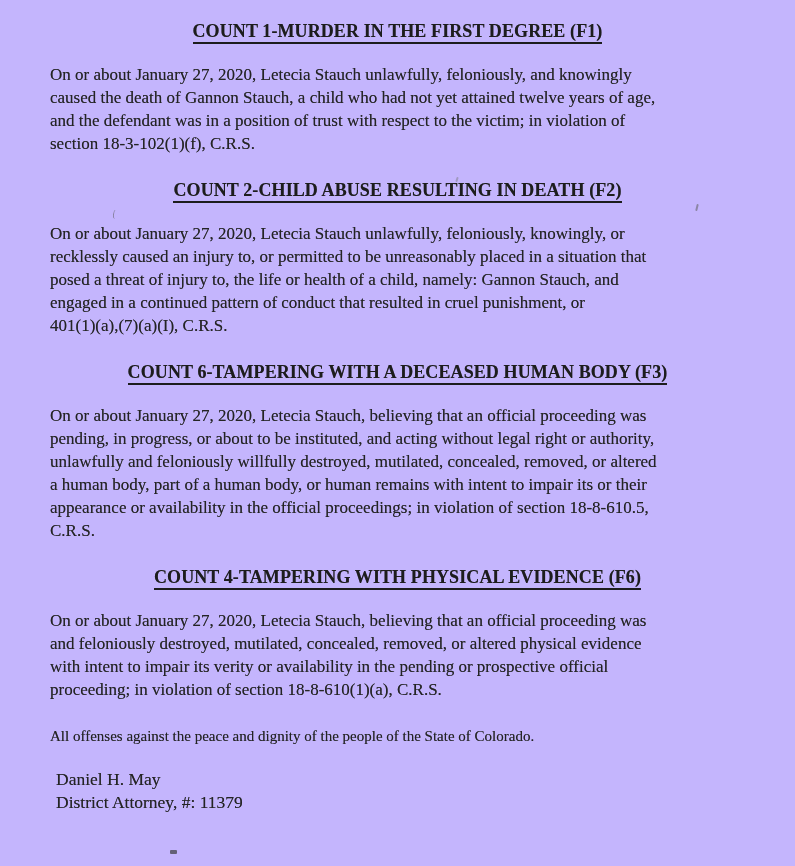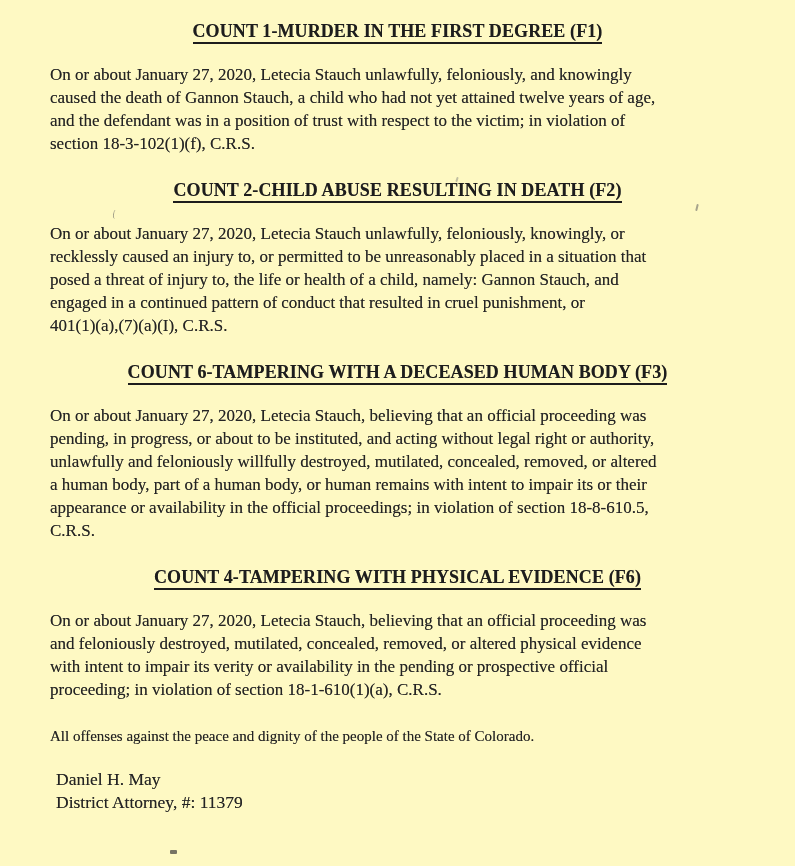--- a/index.html
+++ b/index.html
@@ -4,21 +4,21 @@
 <style>
   html, body {
     margin: 0;
     padding: 0;
     background: #ffffff;
   }
   .page {
     position: relative;
     width: 795px;
     height: 866px;
-    background: #fef9c3;
+    background: #c4b5fd;
     box-sizing: border-box;
     padding: 20px 50px 0 50px;
     overflow: hidden;
     font-family: "Liberation Serif", "DejaVu Serif", serif;
     color: #242424;
     text-shadow: 0 0 0.6px rgba(40,40,40,0.55);
   }
   .count-heading {
     margin: 0 0 20px 0;
     font-size: 18px;
@@ -123,21 +123,21 @@
       <span class="line">C.R.S.</span>
     </p>
   </section>
 
   <section>
     <h2 class="count-heading"><span class="heading-text">COUNT 4-TAMPERING WITH PHYSICAL EVIDENCE (F6)</span></h2>
     <p class="count-body">
       <span class="line">On or about January 27, 2020, Letecia Stauch, believing that an official proceeding was</span>
       <span class="line">and feloniously destroyed, mutilated, concealed, removed, or altered physical evidence</span>
       <span class="line">with intent to impair its verity or availability in the pending or prospective official</span>
-      <span class="line">proceeding; in violation of section 18-1-610(1)(a), C.R.S.</span>
+      <span class="line">proceeding; in violation of section 18-8-610(1)(a), C.R.S.</span>
     </p>
   </section>
 
   <p class="closing">All offenses against the peace and dignity of the people of the State of Colorado.</p>
 
   <div class="signature">
     <span class="line">Daniel H. May</span>
     <span class="line">District Attorney, #: 11379</span>
   </div>
 

